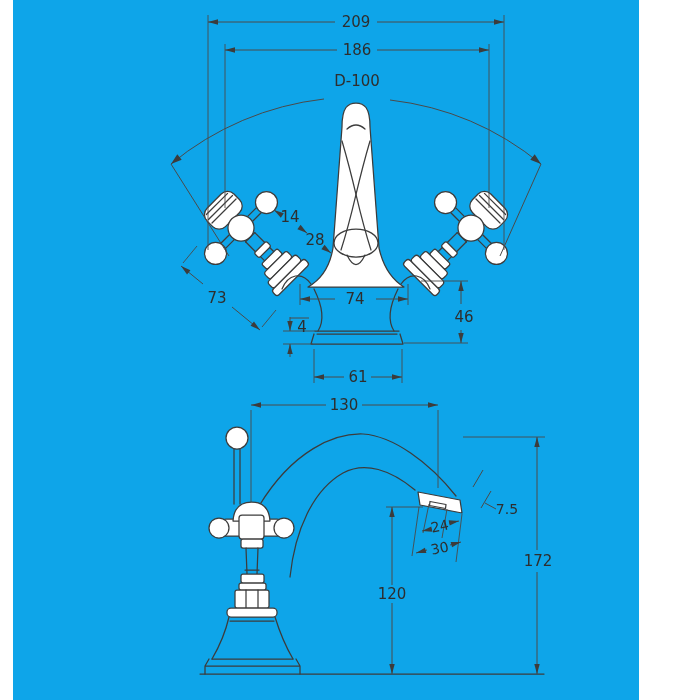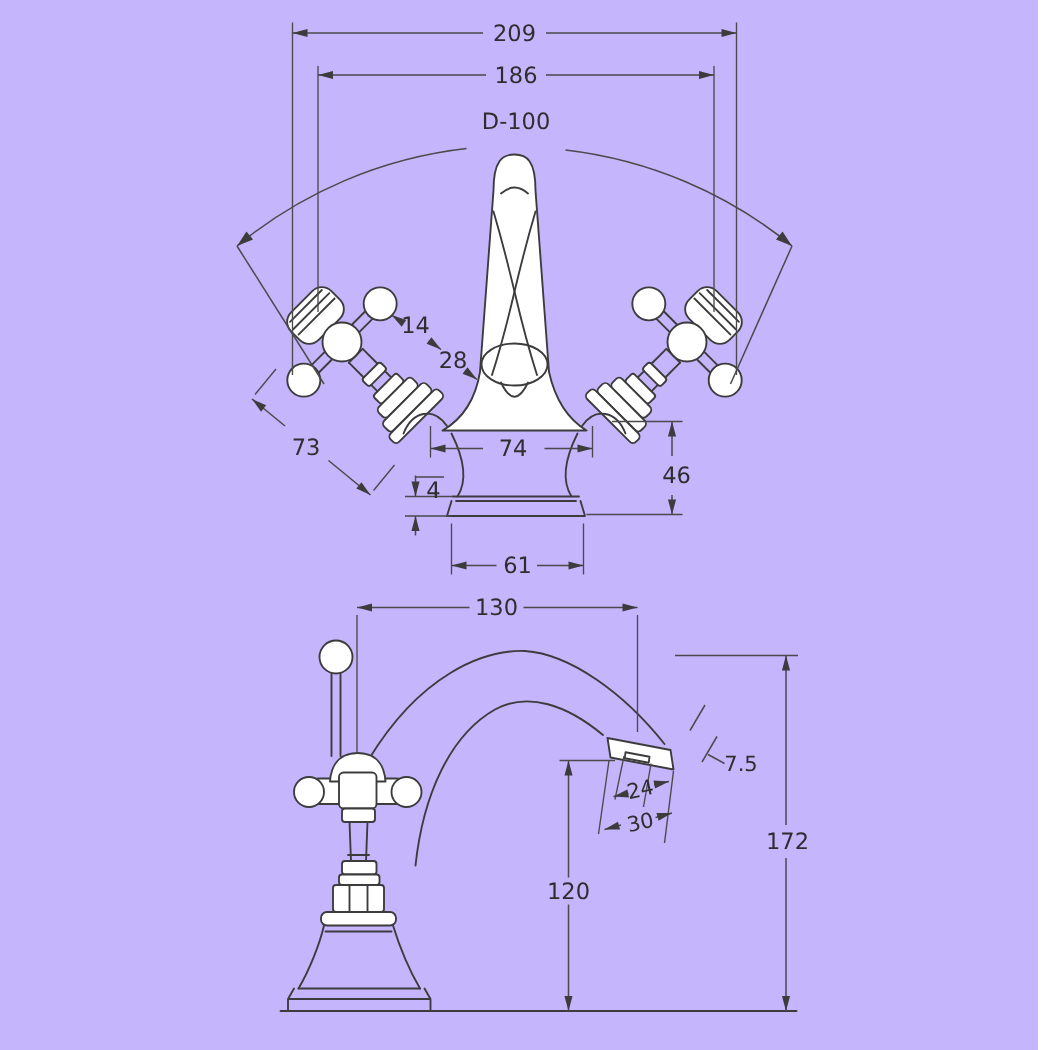--- a/index.html
+++ b/index.html
@@ -1,18 +1,18 @@
 <!DOCTYPE html>
 <html><head>
 <meta charset="utf-8">
 <style>
   html,body{margin:0;padding:0;background:#ffffff;}
   .stage{
-    width:692px;height:700px;position:relative;background:#c4b5fd;
-    font-family:"DejaVu Sans", sans-serif;overflow:hidden;
+    width:626px;height:700px;position:relative;background:#0ea5e9;
+    font-family:"DejaVu Sans", sans-serif;overflow:hidden;margin-left:13px;
   }
   svg{display:block}
   .outline{fill:none;stroke:#3c3c3c;stroke-width:1.25;stroke-linecap:round;stroke-linejoin:round;}
   .solid{fill:#ffffff;stroke:#3c3c3c;stroke-width:1.25;stroke-linejoin:round;}
   .dim{fill:none;stroke:#4a4a4a;stroke-width:1;}
   .wit{fill:none;stroke:#4a4a4a;stroke-width:0.9;}
   .dimtxt{fill:#2e2e2e;font-size:15px;font-family:"DejaVu Sans", sans-serif;text-anchor:middle;}
   .dimtxt.small{font-size:14px;}
   .arrfill{fill:#3c3c3c;stroke:none;}
 </style>

